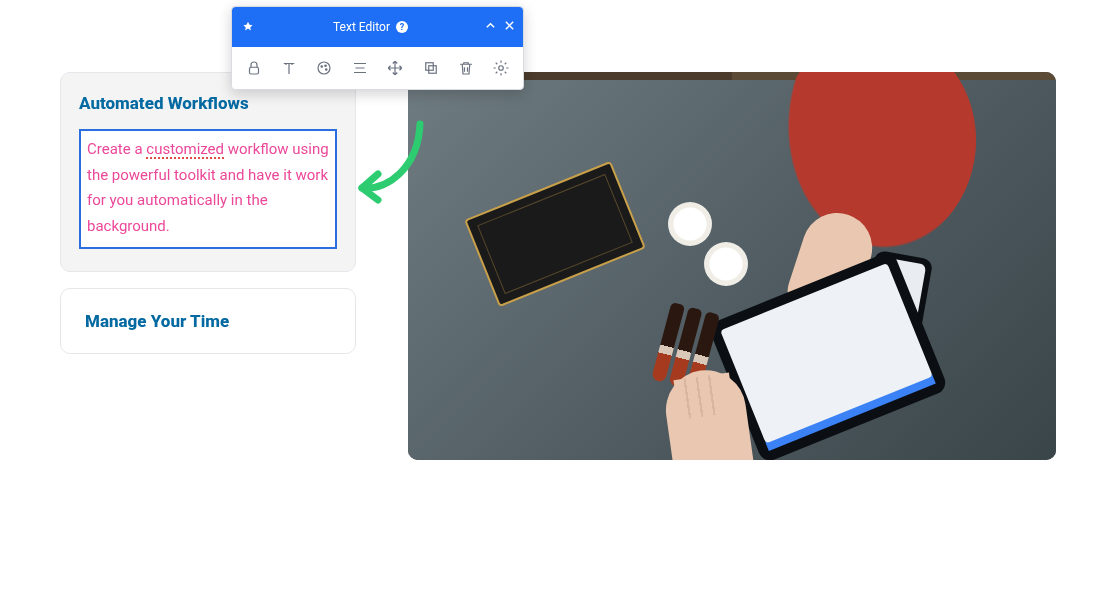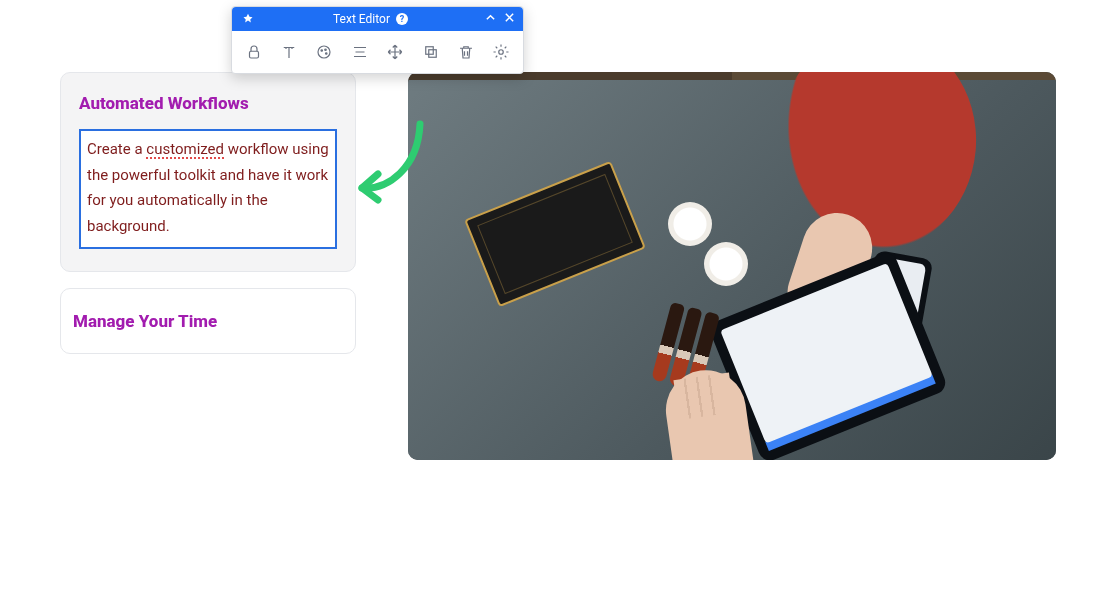--- a/index.html
+++ b/index.html
@@ -13,42 +13,42 @@
     }
     .content {
       display: flex;
       gap: 52px;
       position: relative;
     }
     .left-col { width: 296px; flex-shrink: 0; display: flex; flex-direction: column; gap: 16px; }
     .card {
       border: 1px solid #e5e7eb;
       border-radius: 10px;
-      padding: 22px 12px;
+      padding: 22px 24px;
       background: #fff;
     }
     .card.active {
       background: #f4f4f5;
       padding: 20px 18px 22px;
     }
     .card h3 {
       font-size: 17px;
       font-weight: 800;
-      color: #a21caf;
+      color: #0369a1;
     }
     .text-edit-wrap {
       margin-top: 16px;
       border: 2px solid #2a6fe0;
       padding: 6px 6px 8px;
       background: #fff;
     }
     .text-edit-wrap p {
       font-size: 15px;
       line-height: 1.7;
-      color: #7f1d1d;
+      color: #ec4899;
     }
     .spell-underline {
       text-decoration: underline dotted #e24a4a 2px;
       text-underline-offset: 3px;
     }
     .right-col { flex: 1; }
     .hero-image {
       width: 648px;
       height: 388px;
       border-radius: 10px;
@@ -92,21 +92,21 @@
       width: 293px;
       background: #fff;
       border: 1px solid #d8dbe0;
       border-radius: 4px;
       box-shadow: 0 4px 14px rgba(0,0,0,0.18);
       z-index: 20;
     }
     .toolbox-header {
       background: #1e6ff5;
       color: #fff;
-      height: 24px;
+      height: 40px;
       display: flex;
       align-items: center;
       border-radius: 4px 4px 0 0;
       padding: 0 8px;
       font-size: 12px;
       position: relative;
     }
     .toolbox-header .pin { width:16px; display:flex; justify-content:center; }
     .toolbox-header .title-wrap { flex:1; display:flex; justify-content:center; align-items:center; gap:6px; }
     .toolbox-header .ctrls { display:flex; gap:8px; }

